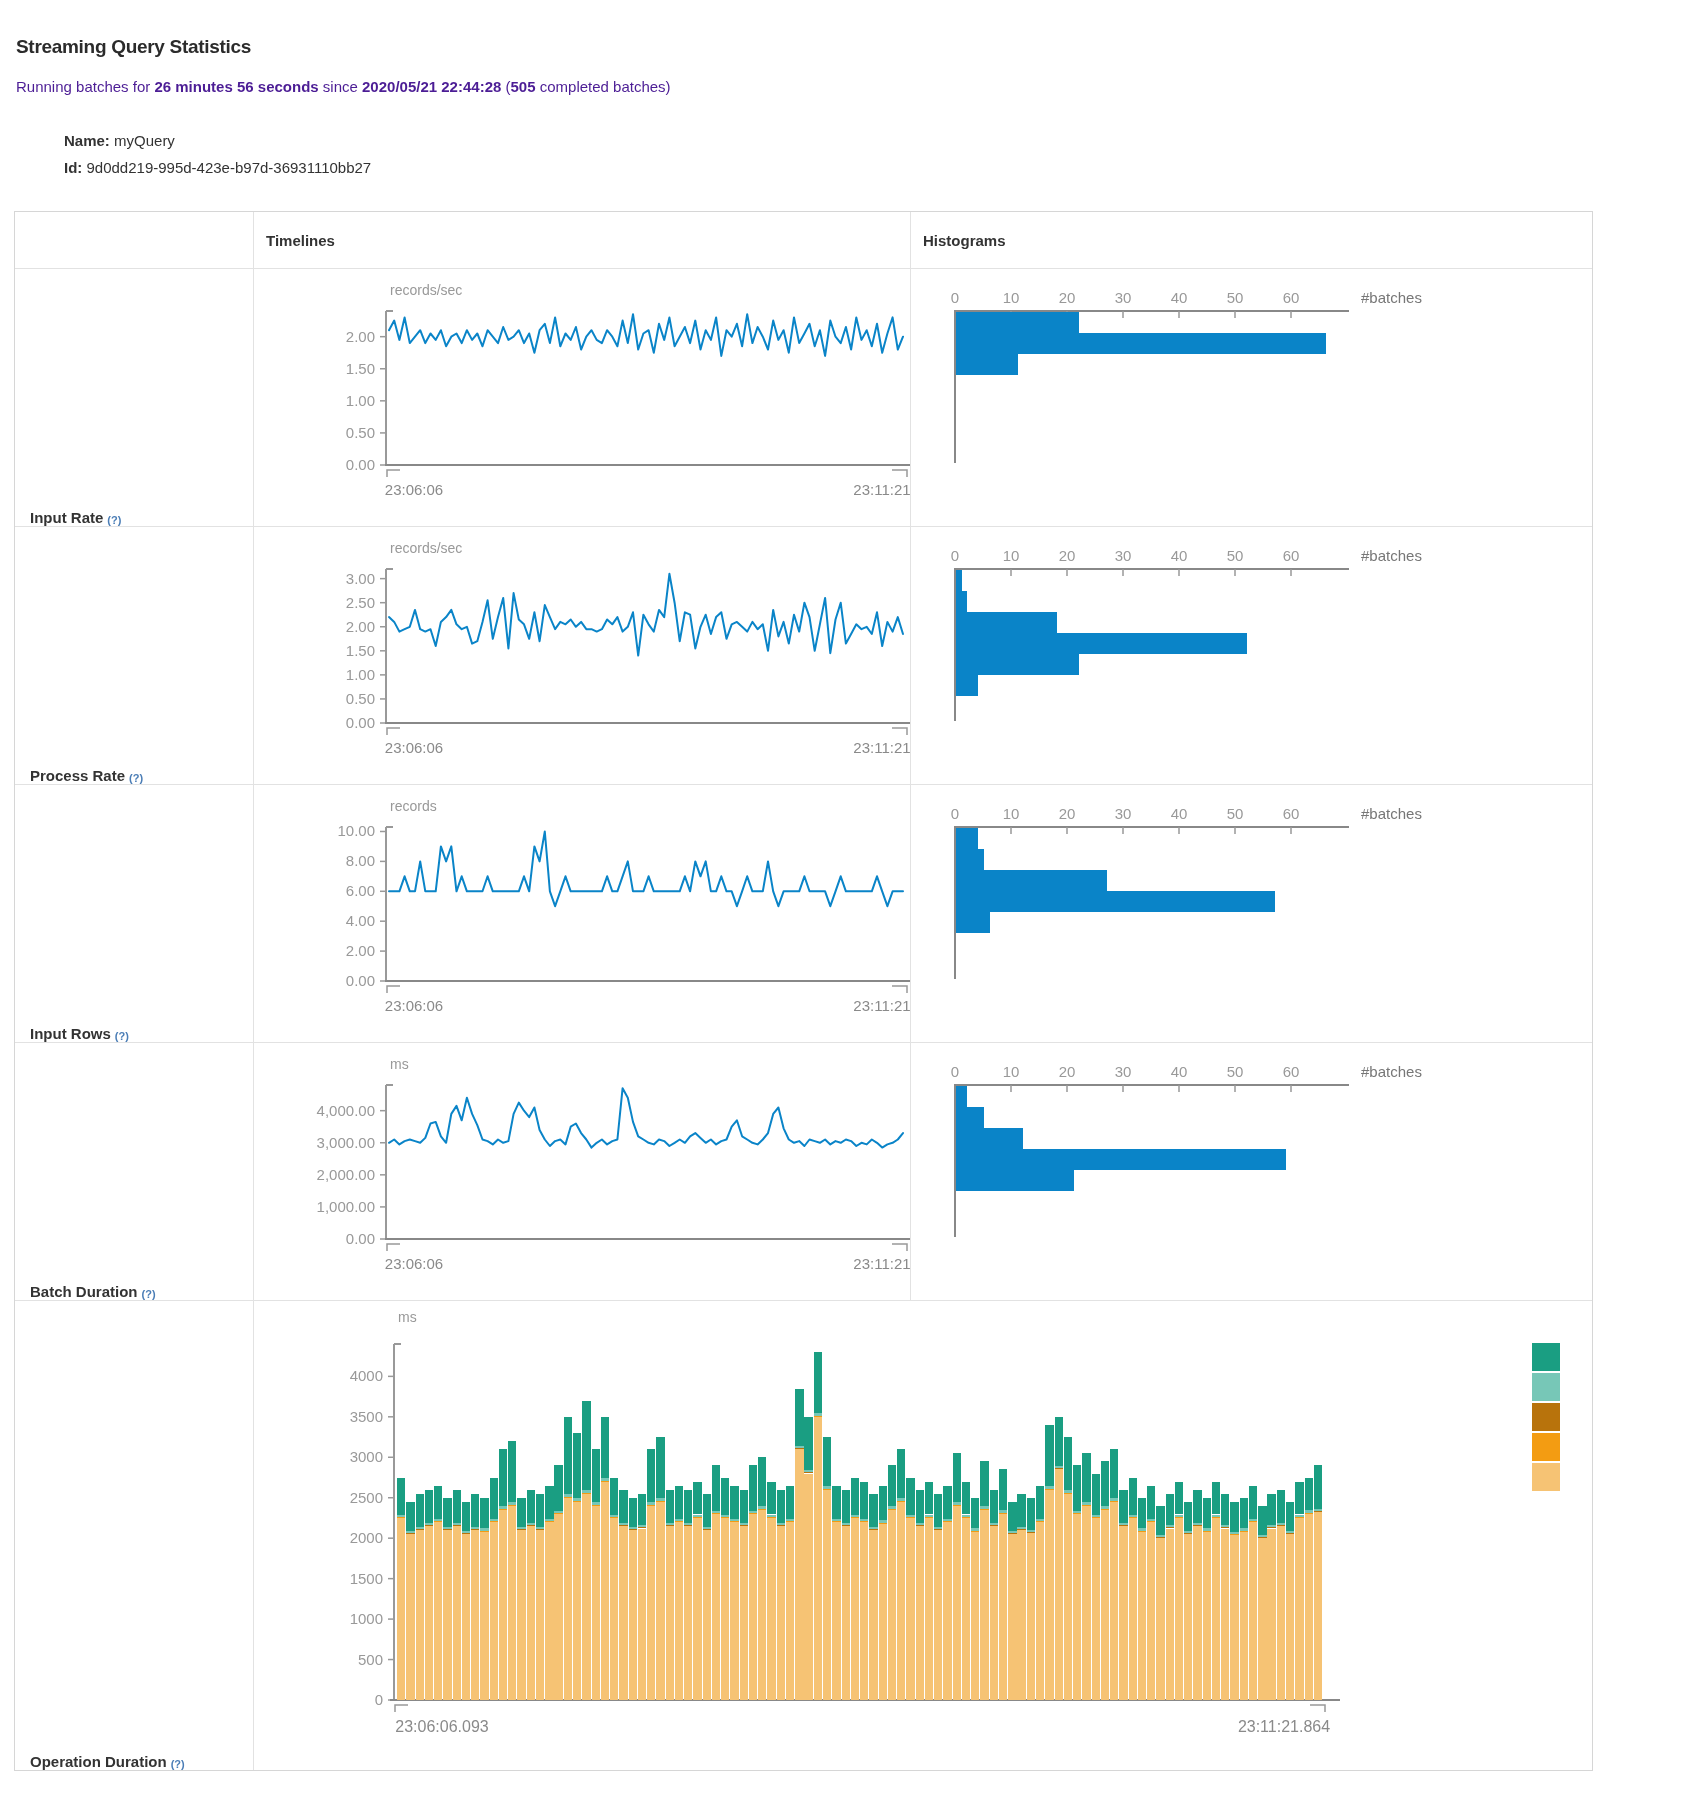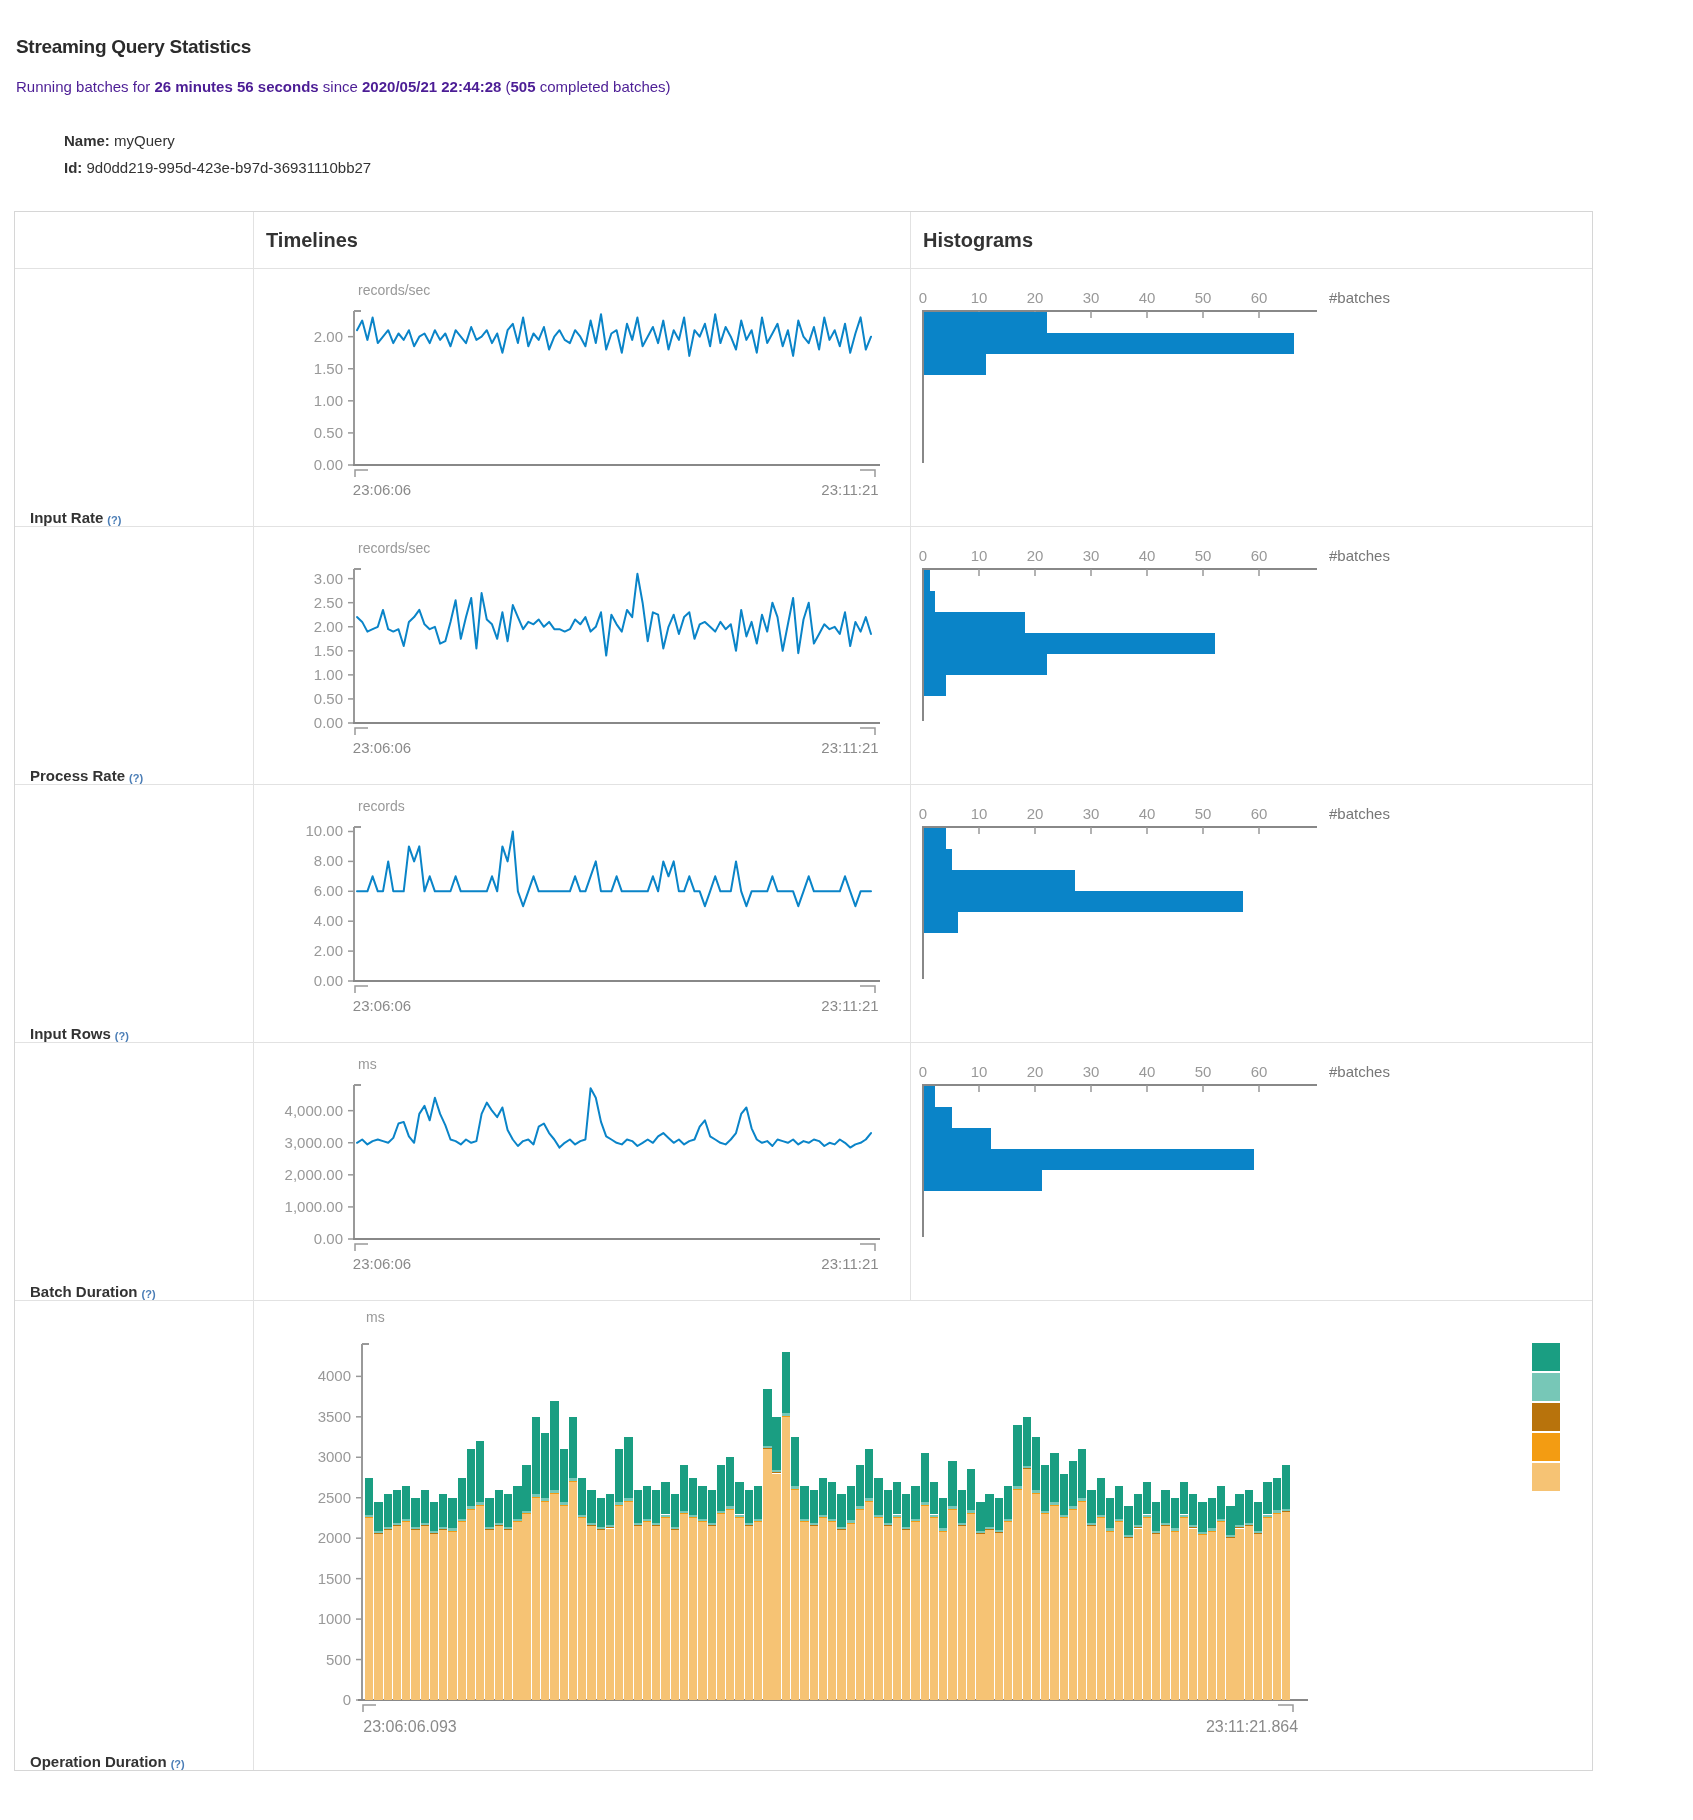--- a/index.html
+++ b/index.html
@@ -7,23 +7,23 @@
          font-family: "Liberation Sans", sans-serif; }
   .wrap { width: 1679px; padding: 14px 0 26px 14px; }
   .page-title { font-size: 19px; font-weight: bold; color: #2b2b2b;
                 margin: 22px 0 20px 2px; letter-spacing: -0.3px; }
   .subtitle { font-size: 15px; margin: 0 0 32px 2px; color: #4c1d95; }
   .subtitle b, .qline b { font-weight: bold; }
   .qinfo { font-size: 15px; margin: 0 0 30px 2px; }
   .qline { line-height: 27px; margin-left: 48px; }
   .stats-table { display: grid; grid-template-columns: 238px 657px 682px;
                  border: 1px solid #d6d6d6; width: 1579px; background: #fff; }
-  .cell { min-height: 0; }
+  .cell { min-height: 0; padding-left: 32px; }
   .hdr { height: 56px; display: flex; align-items: center;
-         font-size: 20px; font-weight: bold; color: #333; padding-left: 12px; }
+         font-size: 15px; font-weight: bold; color: #333; padding-left: 12px; }
   .bl { border-left: 1px solid #e2e2e2; }
   .bt { border-top: 1px solid #e2e2e2; }
   .label-cell { display: flex; align-items: flex-end; padding-left: 15px;
                 font-size: 15px; font-weight: bold; color: #333; }
   .help { font-size: 11px; color: #4a7db6; vertical-align: super;
           margin-left: 4px; font-weight: bold; }
   .mrow { height: 258px; }
   .lrow { height: 470px; }
   .chart-cell { display: flex; align-items: center; overflow: hidden; }
   .wide-cell { grid-column: 2 / 4; position: relative; }

